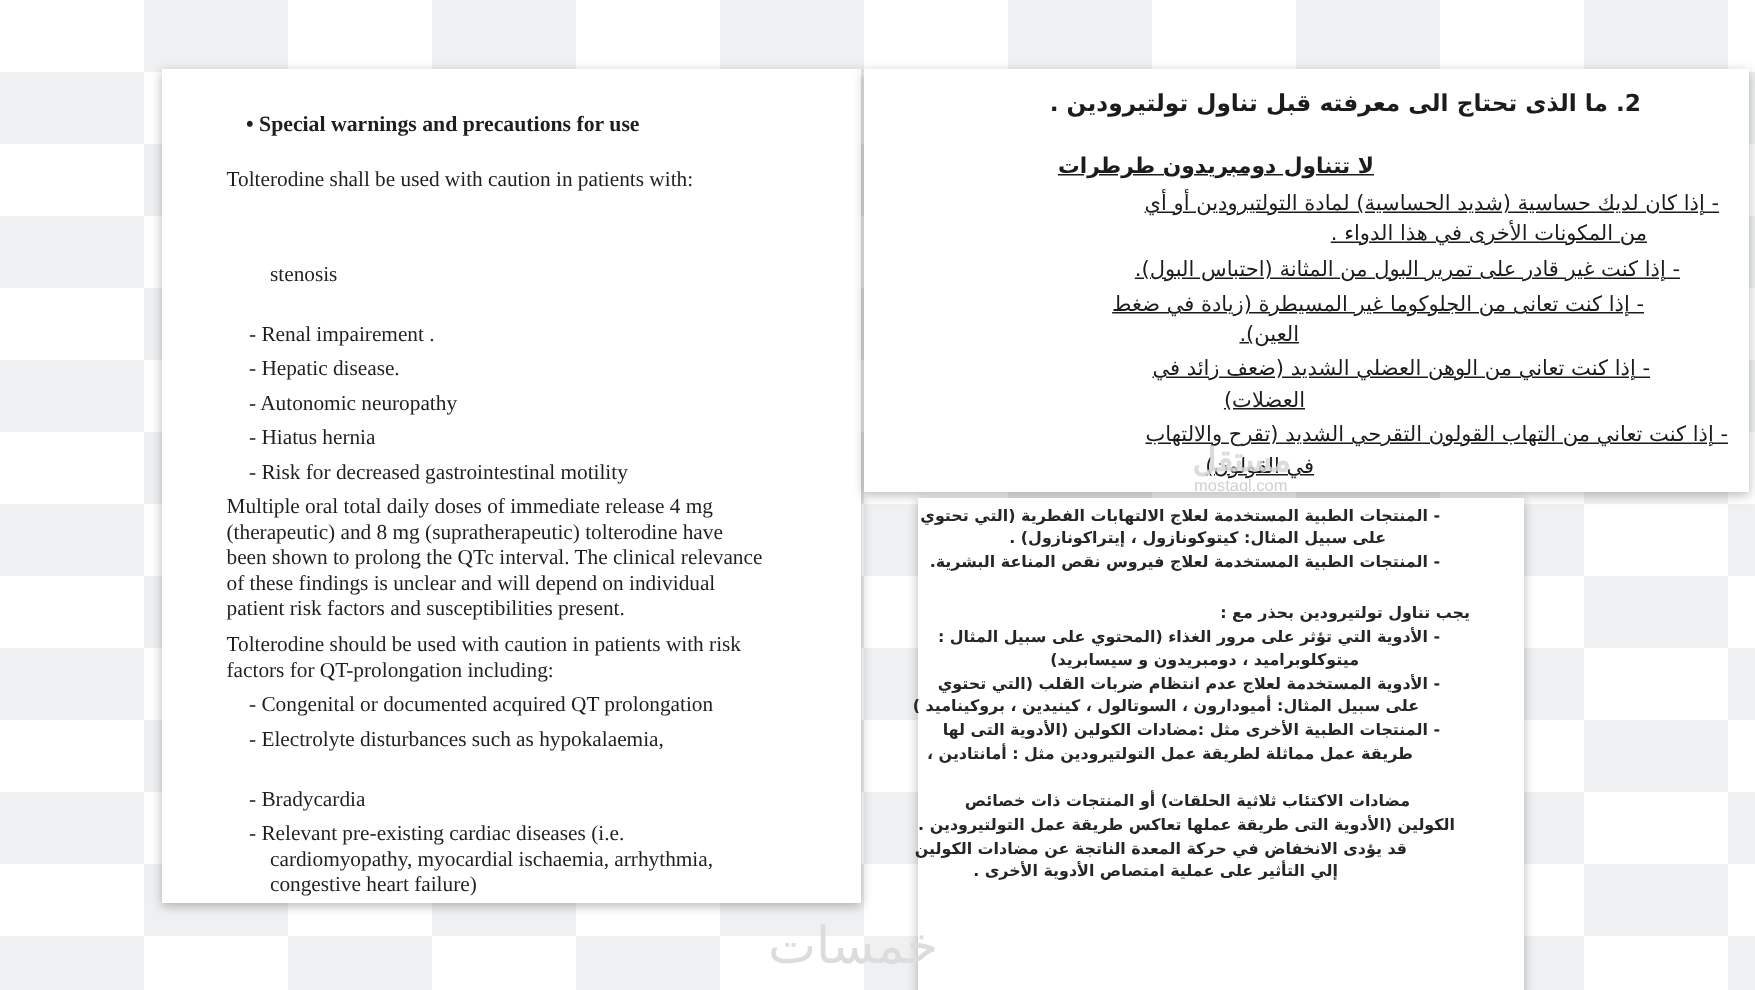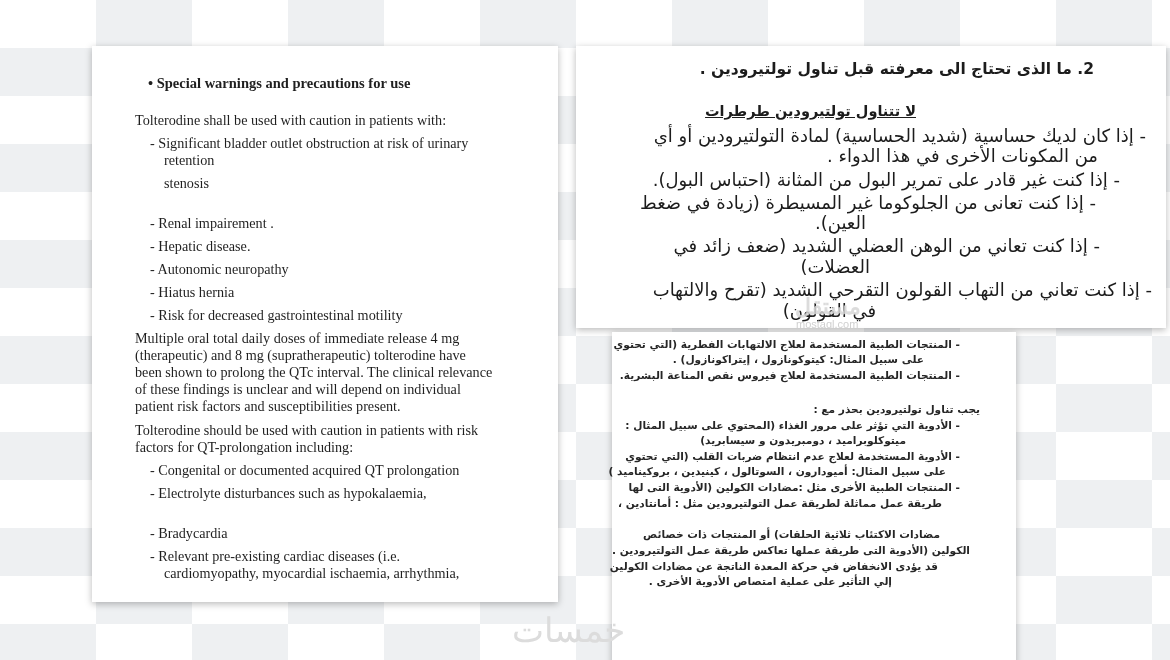--- a/index.html
+++ b/index.html
@@ -17,81 +17,78 @@
       background-image: conic-gradient(#eef0f2 0 25%, #ffffff 0 50%, #eef0f2 0 75%, #ffffff 0 100%);
       background-size: 192px 96px;
       background-position: 0 0;
     }
     .page {
       position: absolute; background: #ffffff;
       box-shadow: 0 2px 7px rgba(0,0,0,0.28);
     }
     
     #page-left { left: 92px; top: 46px; width: 466px; height: 556px; }
-    .en { font-family: "Liberation Serif", serif; color: #1f1f1f; font-size: 14.2px; line-height: 17px; }
+    .en { font-family: "Liberation Serif", serif; color: #1f1f1f; font-size: 14.2px; line-height: 17px; margin-left: 16px; }
     .en .heading { position: absolute; left: 56px; top: 29px; font-weight: bold; font-size: 14.5px; }
     .en .para { position: absolute; left: 43px; width: 400px; }
     .en .item { position: absolute; left: 58px; width: 370px; }
     .en .item .cont { display: block; padding-left: 14px; }
     
     #page-rt { left: 576px; top: 46px; width: 590px; height: 282px; }
     .ar { font-family: "DejaVu Sans", sans-serif; direction: rtl; color: #1c1c1c; }
     #page-rt .title { position: absolute; right: 72px; top: 14px; font-size: 15.5px; font-weight: bold; white-space: nowrap; }
     #page-rt .subtitle { position: absolute; right: 250px; top: 57px; font-size: 14.5px; font-weight: bold; text-decoration: underline; white-space: nowrap; }
-    #page-rt .ar-item { position: absolute; font-size: 18px; white-space: nowrap; line-height: 20px; }
+    #page-rt .ar-item { position: absolute; font-size: 14px; white-space: nowrap; line-height: 20px; text-decoration: underline; }
     
     #page-rb { left: 612px; top: 332px; width: 404px; height: 337px; }
     #page-rb .line { position: absolute; font-size: 10.6px; white-space: nowrap; line-height: 14px; font-weight: bold; color: #262626; }
     .watermark {
       position: absolute; font-family: Liberation Sans, sans-serif; color: #d7d7d7;
       direction: rtl; white-space: nowrap;
     }
     .wm-mostaql { left: 795px; top: 294px; font-size: 22px; font-weight: bold; opacity: 0.85; }
     .wm-mostaql-url { left: 796px; top: 318px; font-size: 11px; color: #d0d0d0; direction: ltr; }
     .wm-khamsat { left: 512px; top: 610px; font-size: 34px; color: #dcdcdc; }
   </style>
 </head>
 <body>
 
 <div class="checker"></div>
 
 <div id="page-left" class="page en">
   <div class="heading">• Special warnings and precautions for use</div>
   <div class="para" style="top:66px;">Tolterodine shall be used with caution in patients with:</div>
 
-  <div class="item" style="top:89px;">
-    <span>- Significant bladder outlet obstruction at risk of urinary</span>
-    <span class="cont">retention</span>
-  </div>
   <div class="item" style="top:129px;">
     <span class="cont">stenosis</span>
   </div>
   <div class="item" style="top:169px;">- Renal impairement .</div>
   <div class="item" style="top:192px;">- Hepatic disease.</div>
   <div class="item" style="top:215px;">- Autonomic neuropathy</div>
   <div class="item" style="top:238px;">- Hiatus hernia</div>
   <div class="item" style="top:261px;">- Risk for decreased gastrointestinal motility</div>
 
   <div class="para" style="top:284px; width:360px;">Multiple oral total daily doses of immediate release 4 mg (therapeutic) and 8 mg (supratherapeutic) tolterodine have been shown to prolong the QTc interval. The clinical relevance of these findings is unclear and will depend on individual patient risk factors and susceptibilities present.</div>
   <div class="para" style="top:376px; width:350px;">Tolterodine should be used with caution in patients with risk factors for QT-prolongation including:</div>
 
   <div class="item" style="top:416px;">- Congenital or documented acquired QT prolongation</div>
   <div class="item" style="top:439px;">
     <span>- Electrolyte disturbances such as hypokalaemia,</span>
   </div>
   <div class="item" style="top:479px;">- Bradycardia</div>
   <div class="item" style="top:502px;">
     <span>- Relevant pre-existing cardiac diseases (i.e.</span>
     <span class="cont">cardiomyopathy, myocardial ischaemia, arrhythmia,</span>
+    <span class="cont">congestive heart failure)</span>
   </div>
 </div>
 
 <div id="page-rt" class="page ar">
   <div class="title">2. ما الذى  تحتاج الى معرفته قبل تناول تولتيرودين .</div>
-  <div class="subtitle">لا تتناول تولتيرودين طرطرات</div>
+  <div class="subtitle">لا تتناول دومبريدون طرطرات</div>
 
   <div class="ar-item" style="right:20px; top:80px;">- إذا كان لديك حساسية (شديد الحساسية) لمادة التولتيرودين أو أي</div>
   <div class="ar-item" style="right:68px; top:100px;">من المكونات الأخرى في هذا الدواء .</div>
   <div class="ar-item" style="right:70px; top:147px;">- إذا كنت تعانى من الجلوكوما غير المسيطرة (زيادة في ضغط</div>
   <div class="ar-item" style="right:46px; top:124px;">- إذا كنت غير قادر على تمرير البول من المثانة (احتباس البول).</div>
   <div class="ar-item" style="right:300px; top:167px;">العين).</div>
   <div class="ar-item" style="right:66px; top:190px;">- إذا كنت تعاني من الوهن العضلي الشديد (ضعف زائد في</div>
   <div class="ar-item" style="right:296px; top:211px;">العضلات)</div>
   <div class="ar-item" style="right:14px; top:234px;">- إذا كنت تعاني من التهاب القولون التقرحي الشديد (تقرح والالتهاب</div>
   <div class="ar-item" style="right:290px; top:255px;">في القولون)</div>

